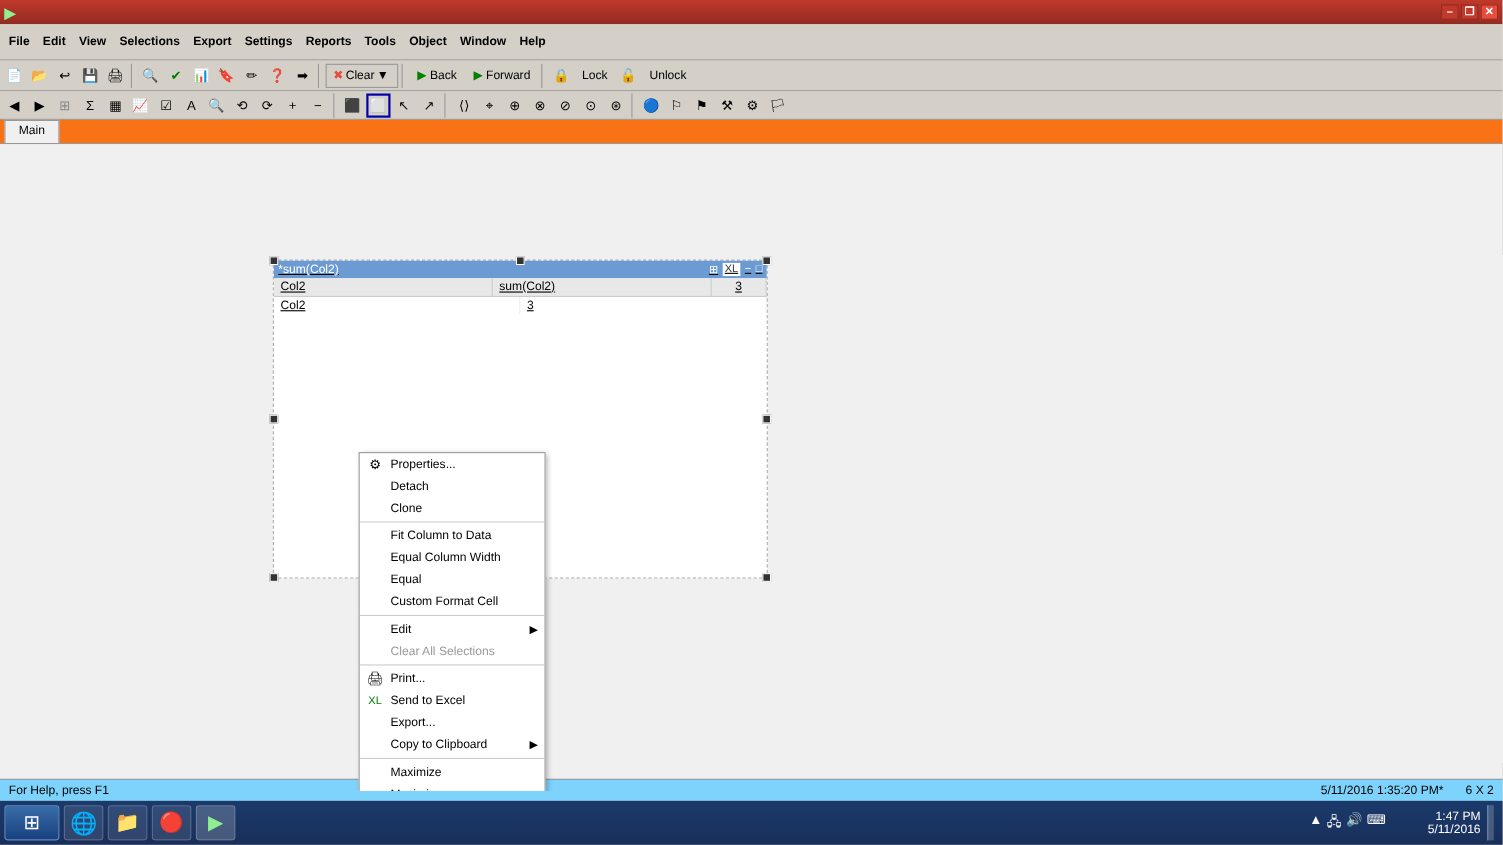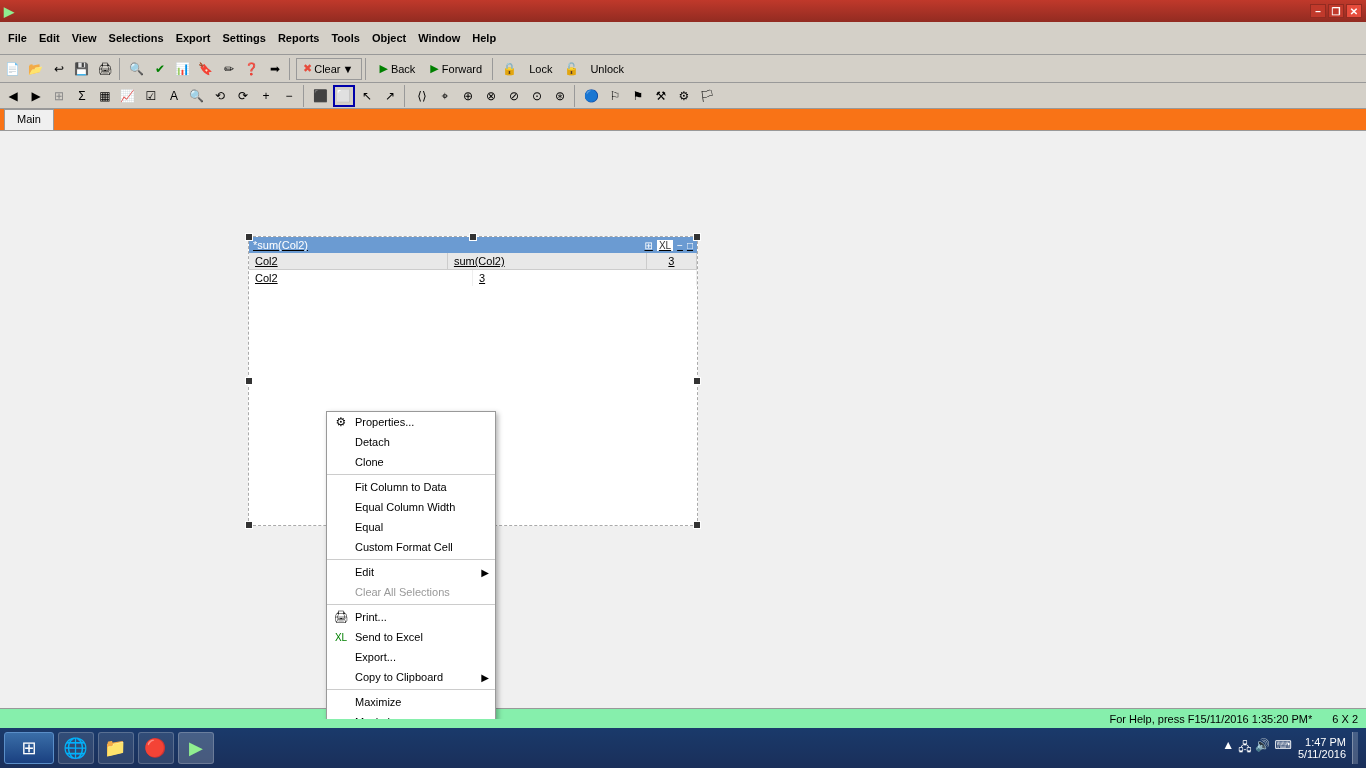--- a/index.html
+++ b/index.html
@@ -200,25 +200,25 @@
       background: transparent;
       pointer-events: none;
     }
 
     
     #status-bar {
       position: absolute;
       bottom: 40px;
       left: 0; right: 0;
       height: 20px;
-      background: #86efac;
+      background: #7dd3fc;
       border-top: 1px solid #999;
       display: flex;
       align-items: center;
-      justify-content: flex-end;
+      justify-content: space-between;
       padding: 0 8px;
       font-size: 11px;
     }
 
     
     #taskbar {
       position: absolute;
       bottom: 0; left: 0; right: 0;
       height: 40px;
       background: linear-gradient(to bottom, #1a3a6b, #1a2f5a);
@@ -241,21 +241,21 @@
       border: 1px solid rgba(255,255,255,0.2);
       border-radius: 3px;
       display: flex; align-items: center; justify-content: center;
       font-size: 18px; cursor: pointer;
     }
     .taskbar-right {
       margin-left: auto;
       display: flex; align-items: center; gap: 6px; color: white;
       padding-right: 4px;
     }
-    .taskbar-time { text-align: right; font-size: 11px; }
+    .taskbar-time { text-align: right; font-size: 11px; margin-left: 32px; }
     .sys-icons { display: flex; gap: 4px; font-size: 12px; }
 
     #content-area {
       height: calc(768px - 22px - 22px - 28px - 26px - 22px - 20px - 40px);
       position: relative;
       background: #f0f0f0;
       overflow: hidden;
     }
   </style>
 </head>

